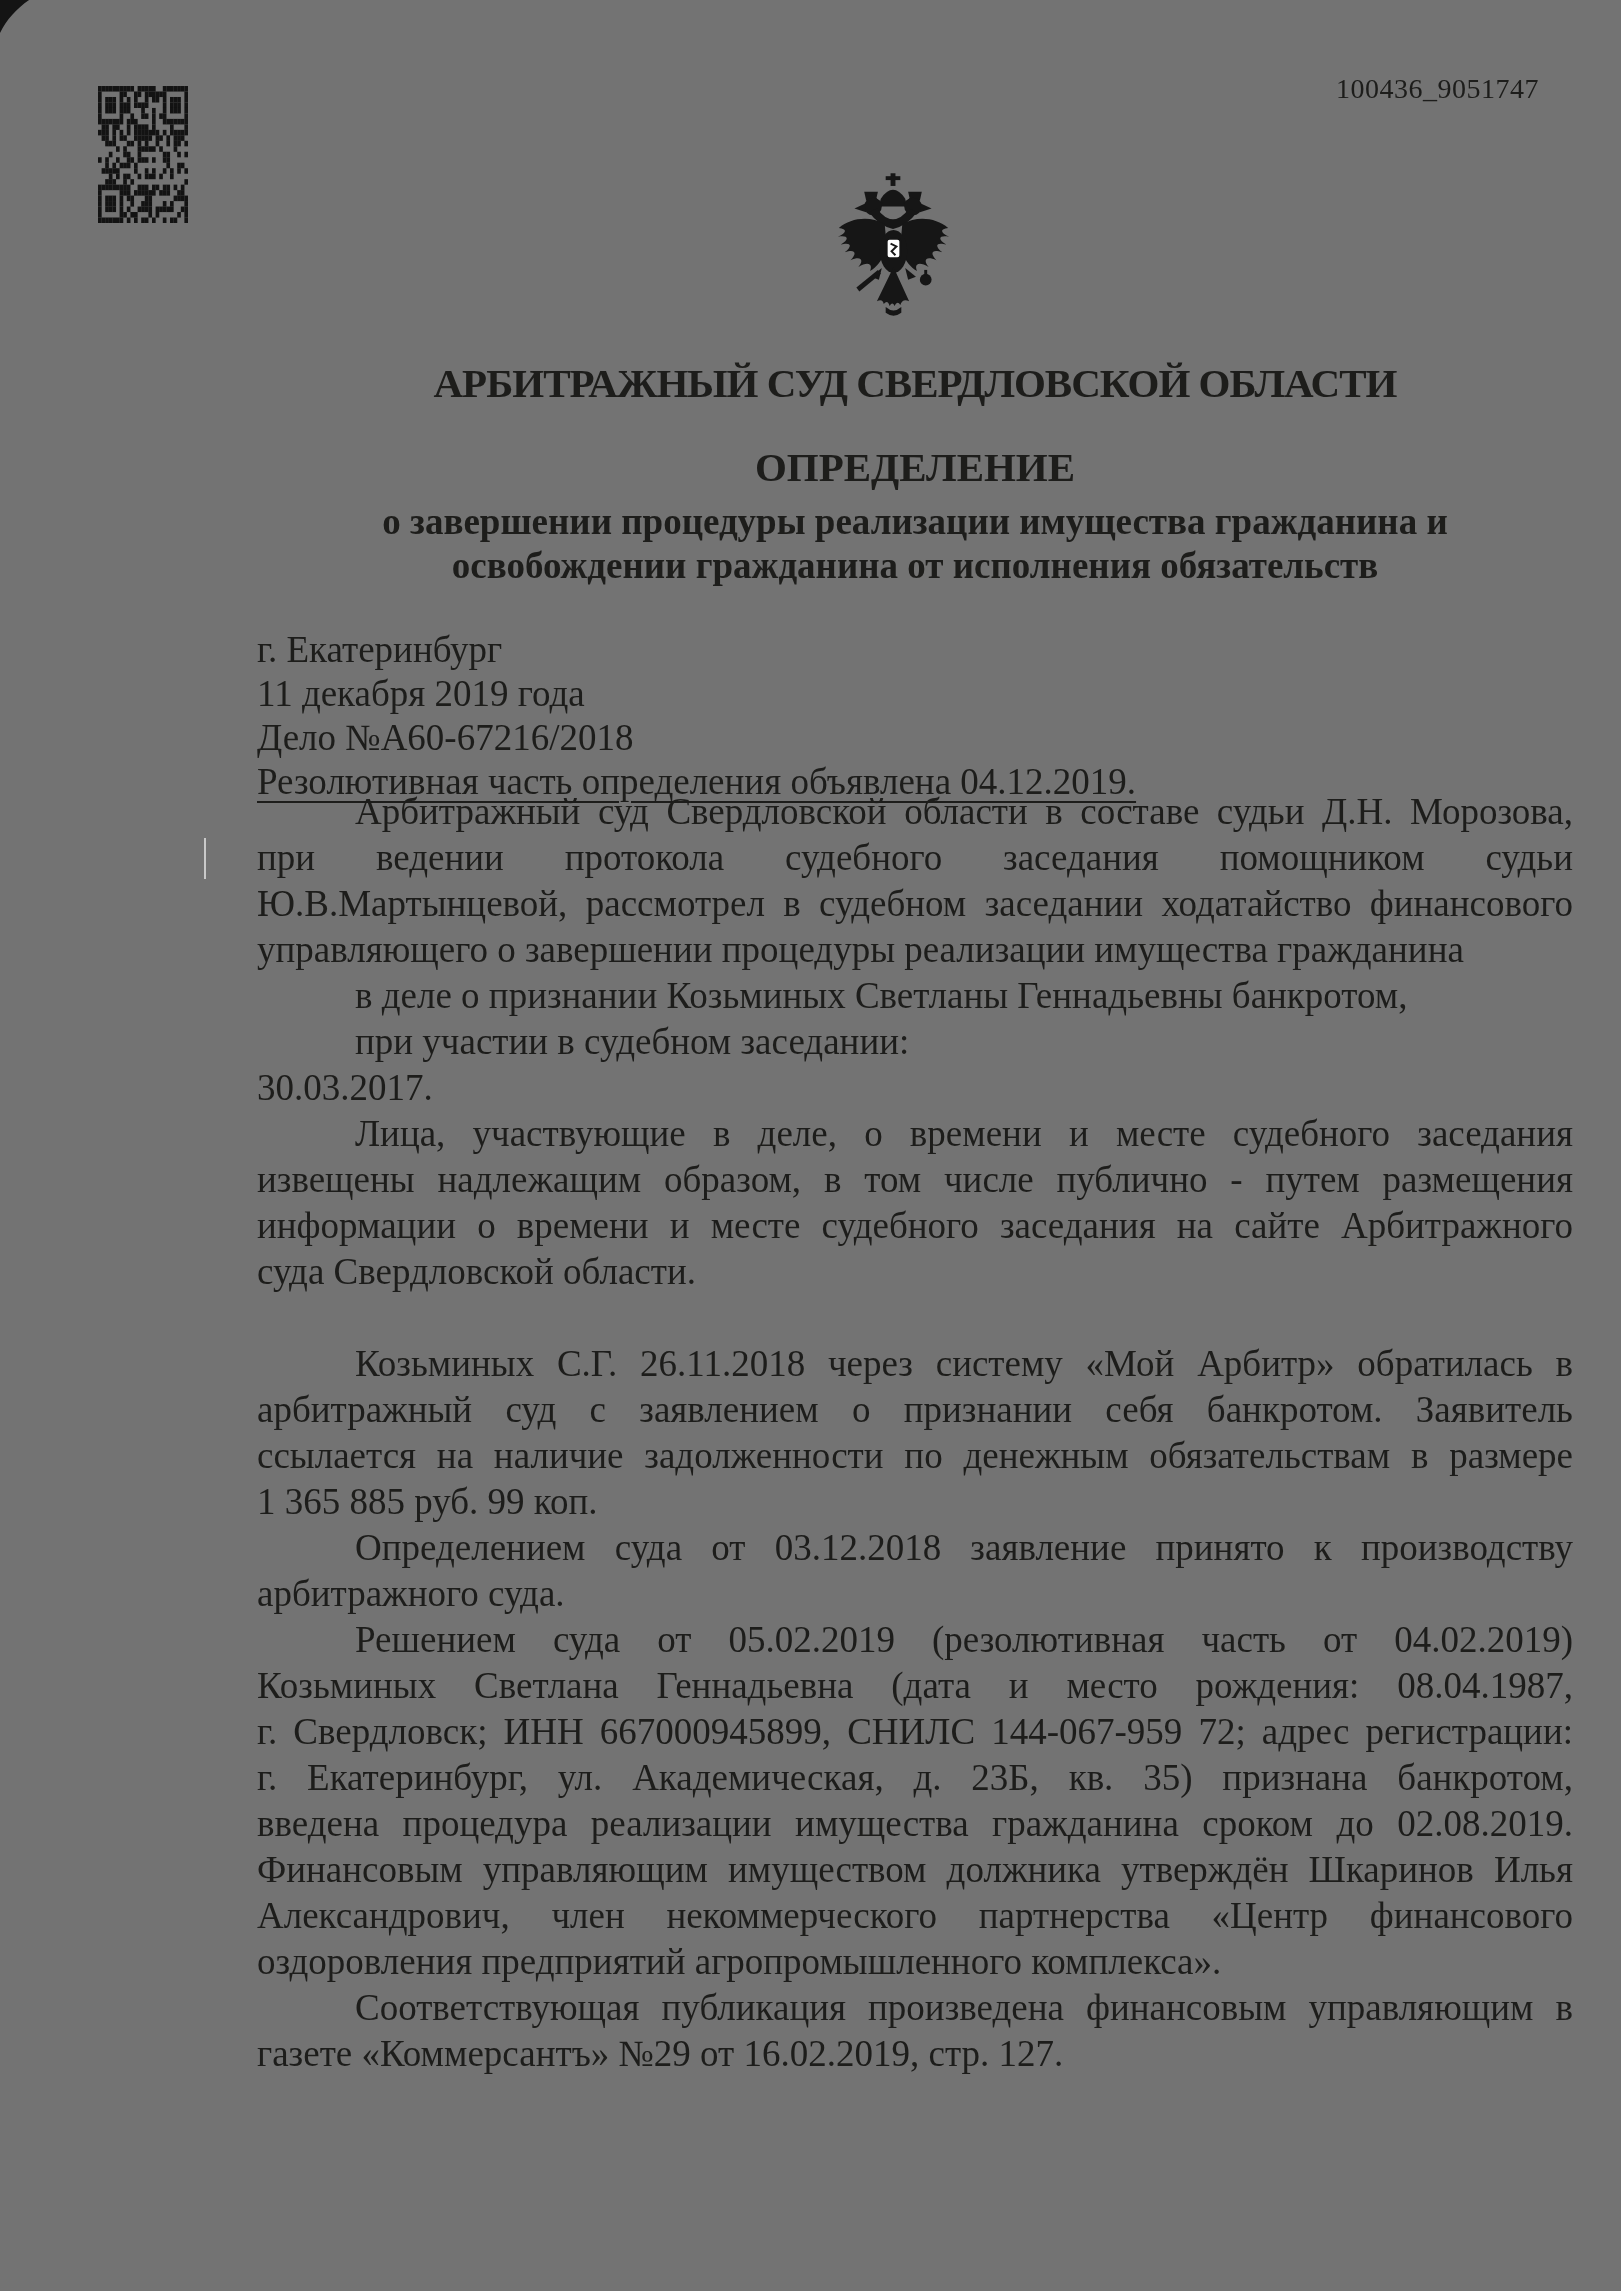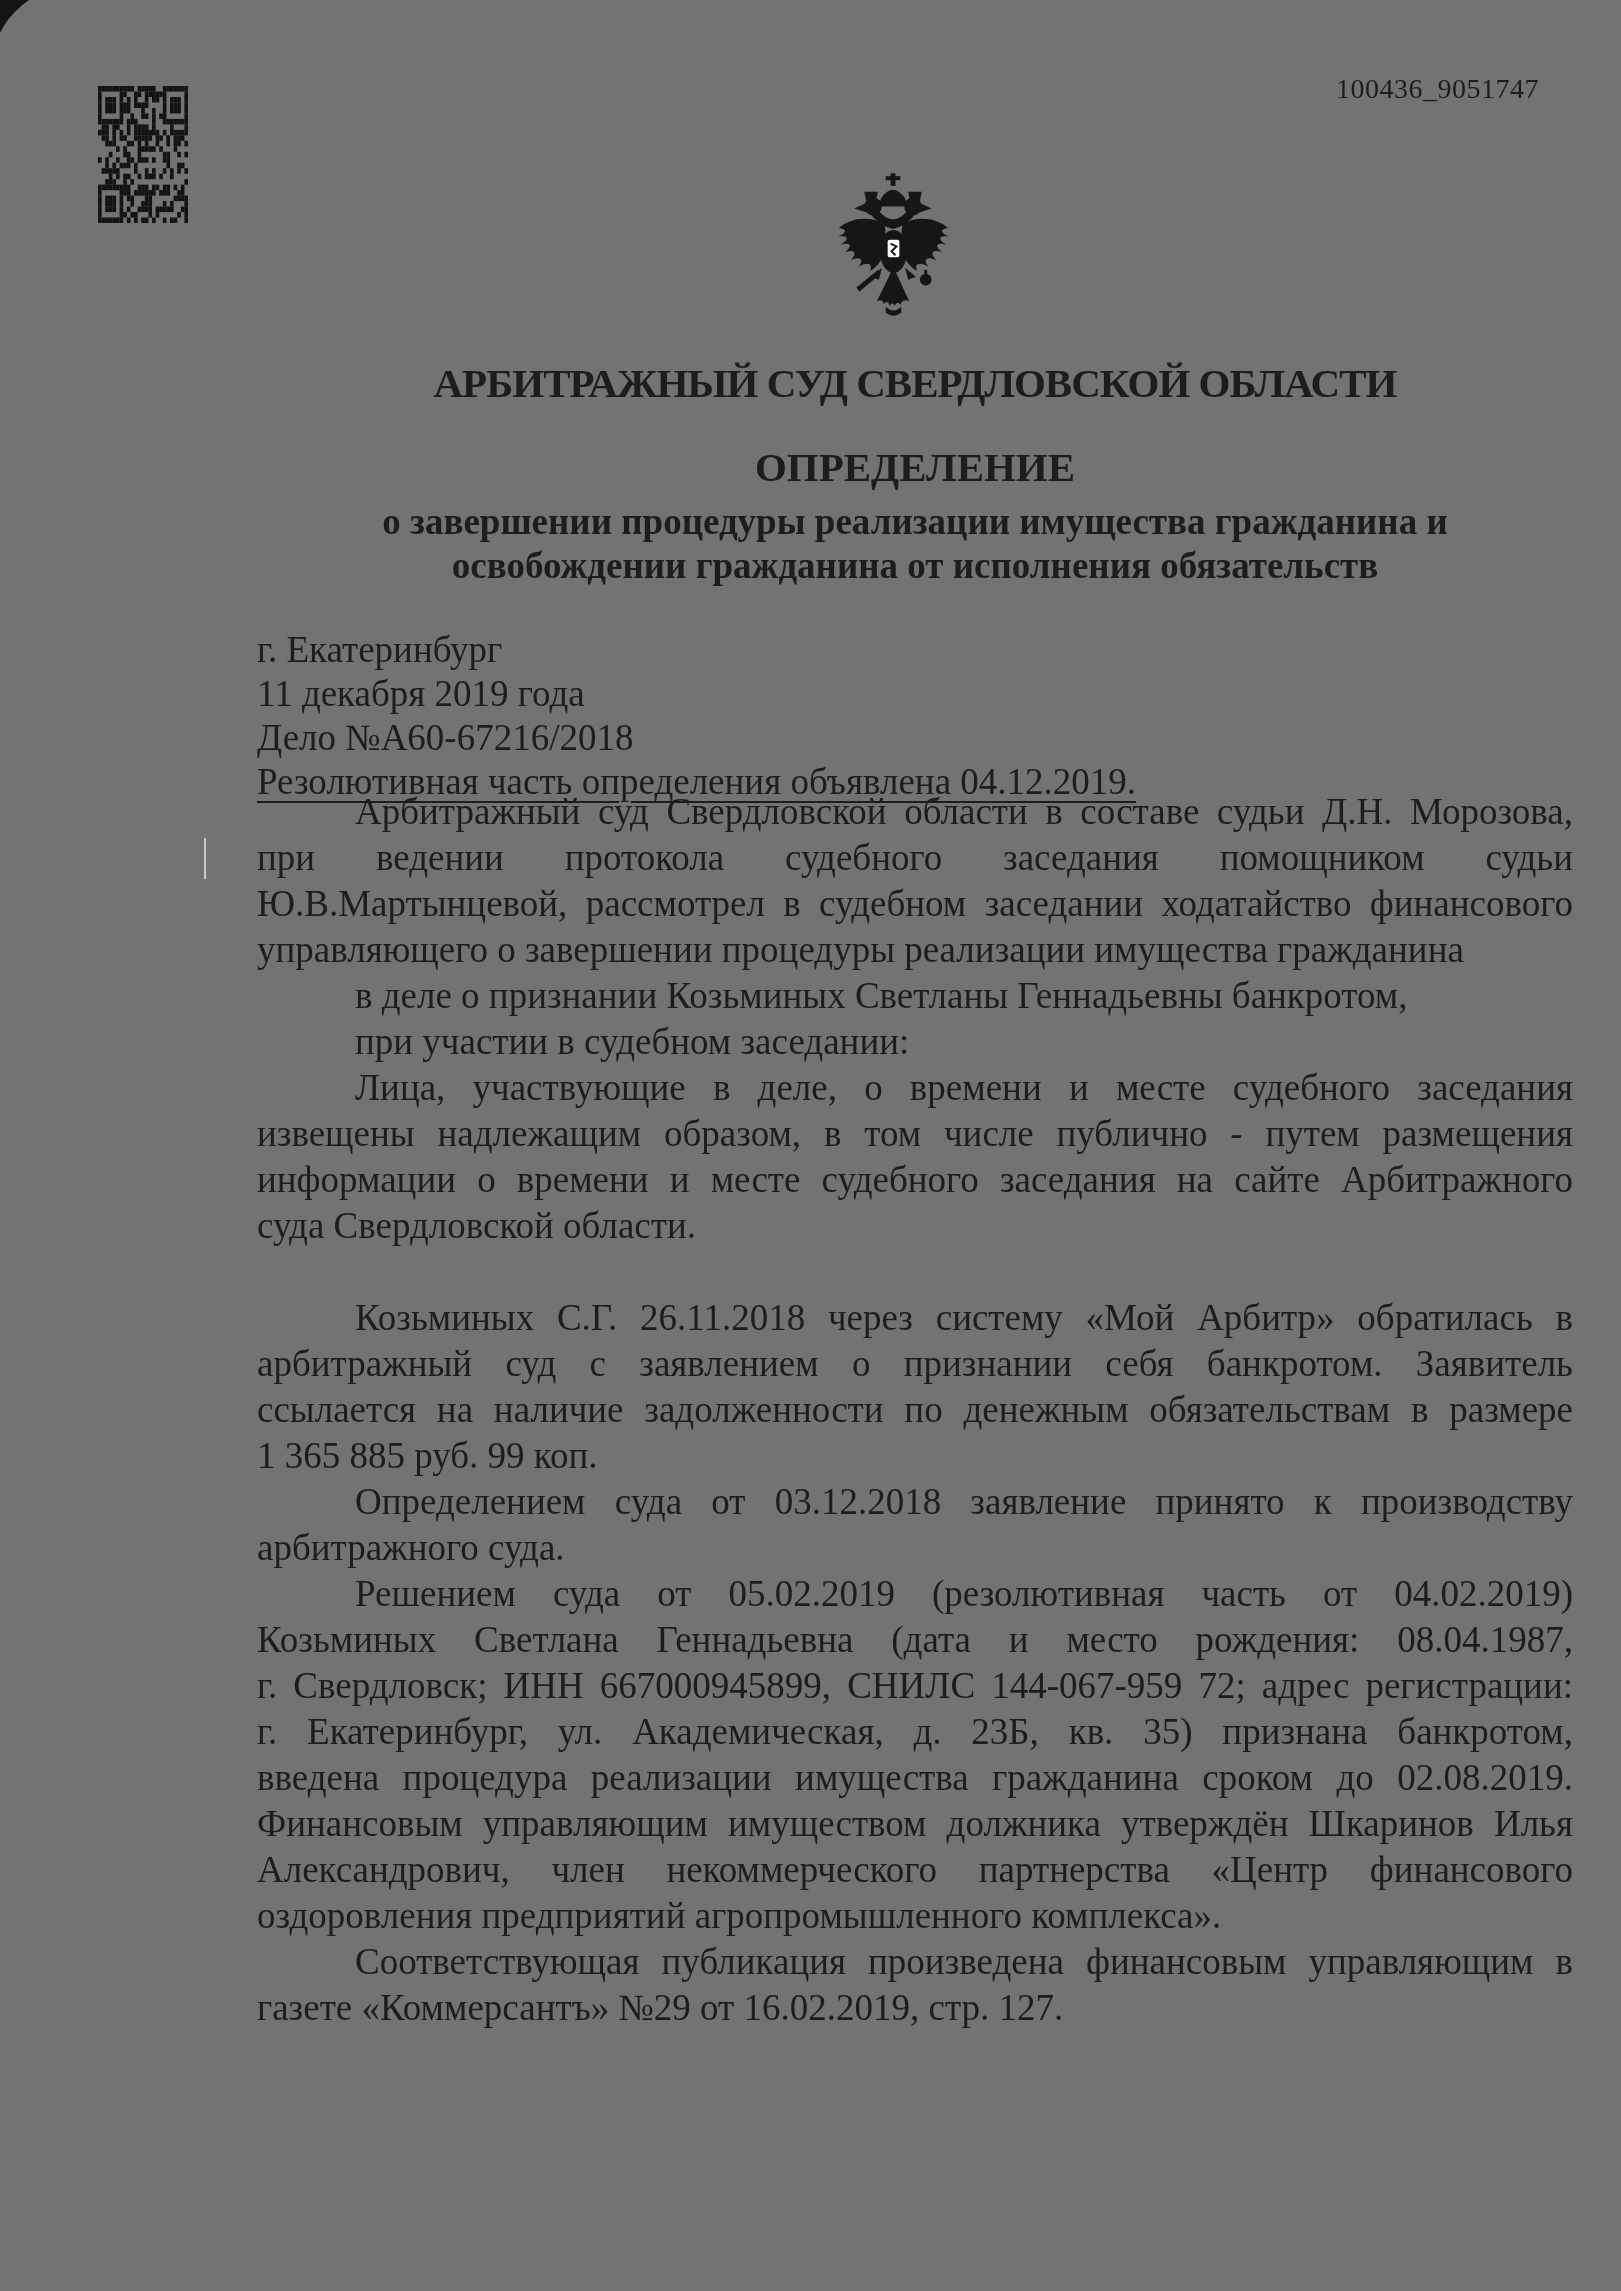--- a/index.html
+++ b/index.html
@@ -430,20 +430,21 @@
     <div><span class="u">Резолютивная часть определения объявлена 04.12.2019.</span></div>
   </div>
 
   <div class="doc-body">
     <div class="ln ind jl">Арбитражный суд Свердловской области в составе судьи Д.Н. Морозова,</div>
     <div class="ln jl">при ведении протокола судебного заседания помощником судьи</div>
     <div class="ln jl">Ю.В.Мартынцевой, рассмотрел в судебном заседании ходатайство финансового</div>
     <div class="ln">управляющего о завершении процедуры реализации имущества гражданина</div>
     <div class="ln ind">в деле о признании Козьминых Светланы Геннадьевны банкротом,</div>
     <div class="ln ind">при участии в судебном заседании:</div>
+    <div class="ln">30.03.2017.</div>
     <div class="ln ind jl">Лица, участвующие в деле, о времени и месте судебного заседания</div>
     <div class="ln jl">извещены надлежащим образом, в том числе публично - путем размещения</div>
     <div class="ln jl">информации о времени и месте судебного заседания на сайте Арбитражного</div>
     <div class="ln">суда Свердловской области.</div>
     <div class="ln ind jl gap">Козьминых С.Г. 26.11.2018 через систему «Мой Арбитр» обратилась в</div>
     <div class="ln jl">арбитражный суд с заявлением о признании себя банкротом. Заявитель</div>
     <div class="ln jl">ссылается на наличие задолженности по денежным обязательствам в размере</div>
     <div class="ln">1 365 885 руб. 99 коп.</div>
     <div class="ln ind jl">Определением суда от 03.12.2018 заявление принято к производству</div>
     <div class="ln">арбитражного суда.</div>

